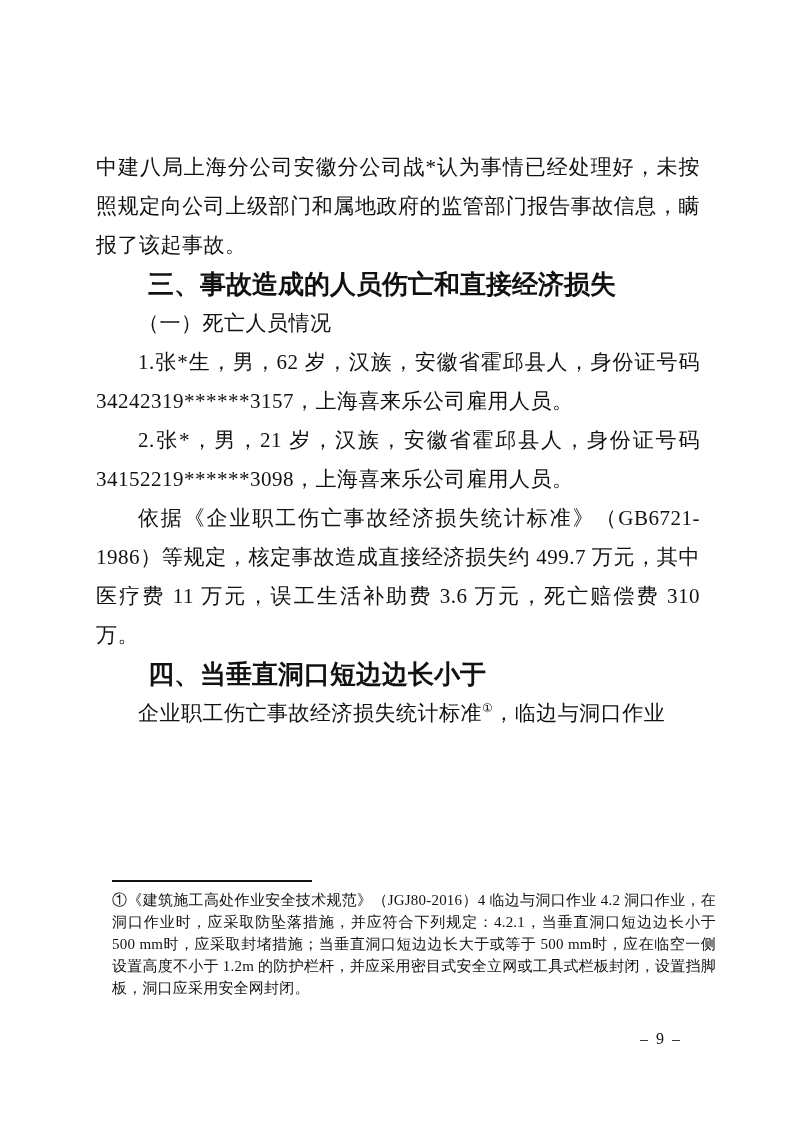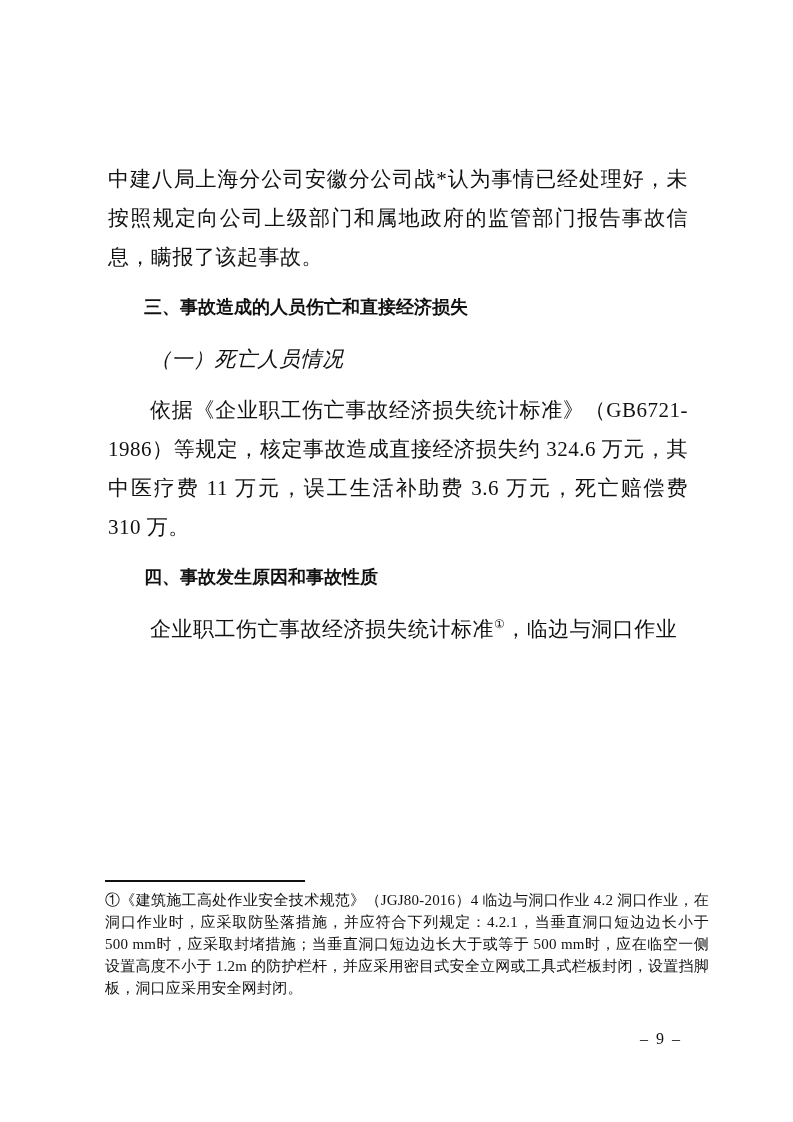--- a/index.html
+++ b/index.html
@@ -16,55 +16,54 @@
     font-family: "Liberation Serif", "DejaVu Serif", serif;
     overflow: hidden;
   }
   .content {
     position: absolute;
     left: 96px;
     top: 148px;
     width: 604px;
   }
   .content p, .content h2 {
-    margin: 12px;
+    margin: 0;
     padding: 0;
   }
   .body {
     font-size: 21px;
     line-height: 39px;
     text-align: justify;
     text-indent: 2em;
     letter-spacing: 0.5px;
   }
   .body.no-indent {
     text-indent: 0;
   }
   .heading {
-    font-family: Liberation Mono, monospace;
+    font-family: Liberation Serif, serif;
     font-weight: bold;
-    font-size: 18px;
+    font-size: 26px;
     line-height: 39px;
     text-indent: 2em;
   }
   .subheading {
-    font-style: italic;
     font-size: 21px;
     line-height: 39px;
     text-indent: 2em;
     letter-spacing: 0.5px;
   }
   .fn-ref {
     font-size: 12px;
     line-height: 0;
     vertical-align: super;
   }
   .footnote-area {
     position: absolute;
-    left: 105px;
+    left: 112px;
     top: 880px;
     width: 604px;
   }
   .footnote-rule {
     width: 200px;
     height: 0;
     border-top: 2px solid #111111;
     margin-bottom: 7px;
   }
   .footnote {
@@ -85,22 +84,24 @@
 </style>
 </head>
 <body>
 
 <div class="page">
 
   <main class="content">
     <p class="body no-indent">中建八局上海分公司安徽分公司战*认为事情已经处理好，未按照规定向公司上级部门和属地政府的监管部门报告事故信息，瞒报了该起事故。</p>
     <h2 class="heading">三、事故造成的人员伤亡和直接经济损失</h2>
     <p class="subheading">（一）死亡人员情况</p>
-    <p class="body">依据《企业职工伤亡事故经济损失统计标准》（GB6721-1986）等规定，核定事故造成直接经济损失约 324.6 万元，其中医疗费 11 万元，误工生活补助费 3.6 万元，死亡赔偿费 310 万。</p>
-    <h2 class="heading">四、事故发生原因和事故性质</h2>
+    <p class="body">1.张*生，男，62 岁，汉族，安徽省霍邱县人，身份证号码 34242319******3157，上海喜来乐公司雇用人员。</p>
+    <p class="body">2.张*，男，21 岁，汉族，安徽省霍邱县人，身份证号码 34152219******3098，上海喜来乐公司雇用人员。</p>
+    <p class="body">依据《企业职工伤亡事故经济损失统计标准》（GB6721-1986）等规定，核定事故造成直接经济损失约 499.7 万元，其中医疗费 11 万元，误工生活补助费 3.6 万元，死亡赔偿费 310 万。</p>
+    <h2 class="heading">四、当垂直洞口短边边长小于</h2>
     <p class="body"><span>企业职工伤亡事故经济损失统计标准</span><sup class="fn-ref">①</sup><span>，临边与洞口作业</span></p>
   </main>
 
   <footer class="footnote-area">
     <div class="footnote-rule"></div>
     <p class="footnote"><span>①</span><span>《建筑施工高处作业安全技术规范》（JGJ80-2016）4 临边与洞口作业 4.2 洞口作业，在洞口作业时，应采取防坠落措施，并应符合下列规定：4.2.1，当垂直洞口短边边长小于 500 mm时，应采取封堵措施；当垂直洞口短边边长大于或等于 500 mm时，应在临空一侧设置高度不小于 1.2m 的防护栏杆，并应采用密目式安全立网或工具式栏板封闭，设置挡脚板，洞口应采用安全网封闭。</span></p>
   </footer>
 
   <div class="page-number">– 9 –</div>
 

